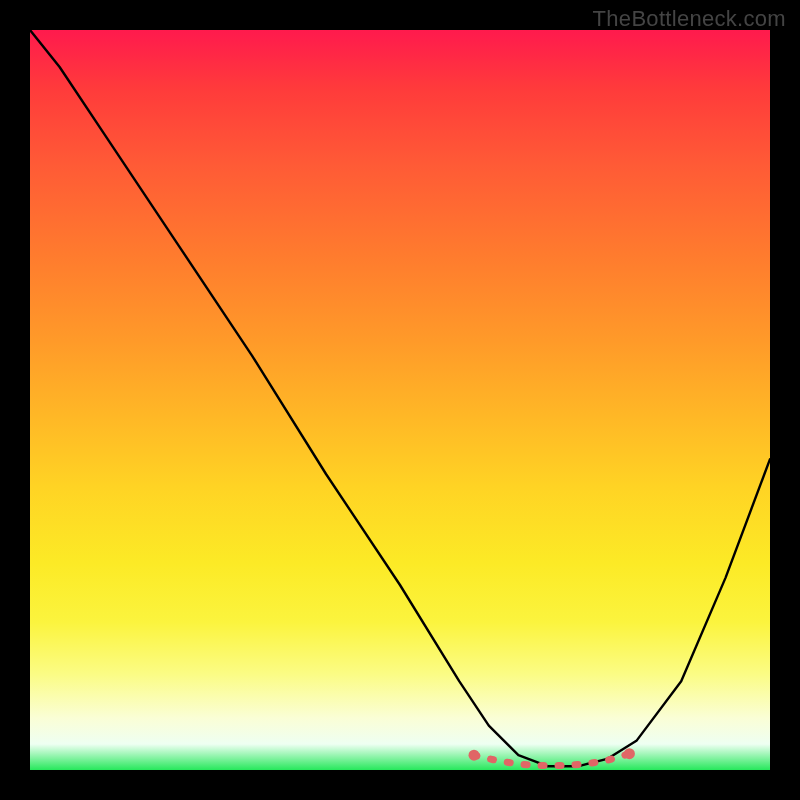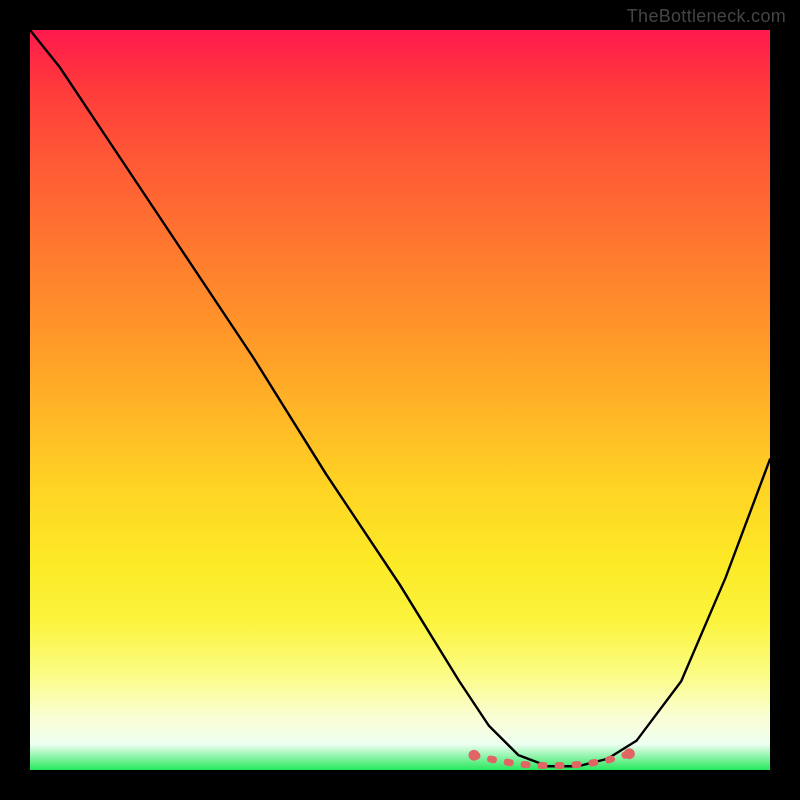--- a/index.html
+++ b/index.html
@@ -15,21 +15,21 @@
     position: relative;
     width: 800px;
     height: 800px;
     background: #000;
   }
   .watermark {
     position: absolute;
     top: 6px;
     right: 14px;
     color: #444;
-    font-size: 18px;
+    font-size: 22px;
     font-weight: 500;
     letter-spacing: 0.3px;
     z-index: 20;
   }
   .plot-outer {
     position: absolute;
     left: 30px;
     top: 30px;
     width: 740px;
     height: 740px;

